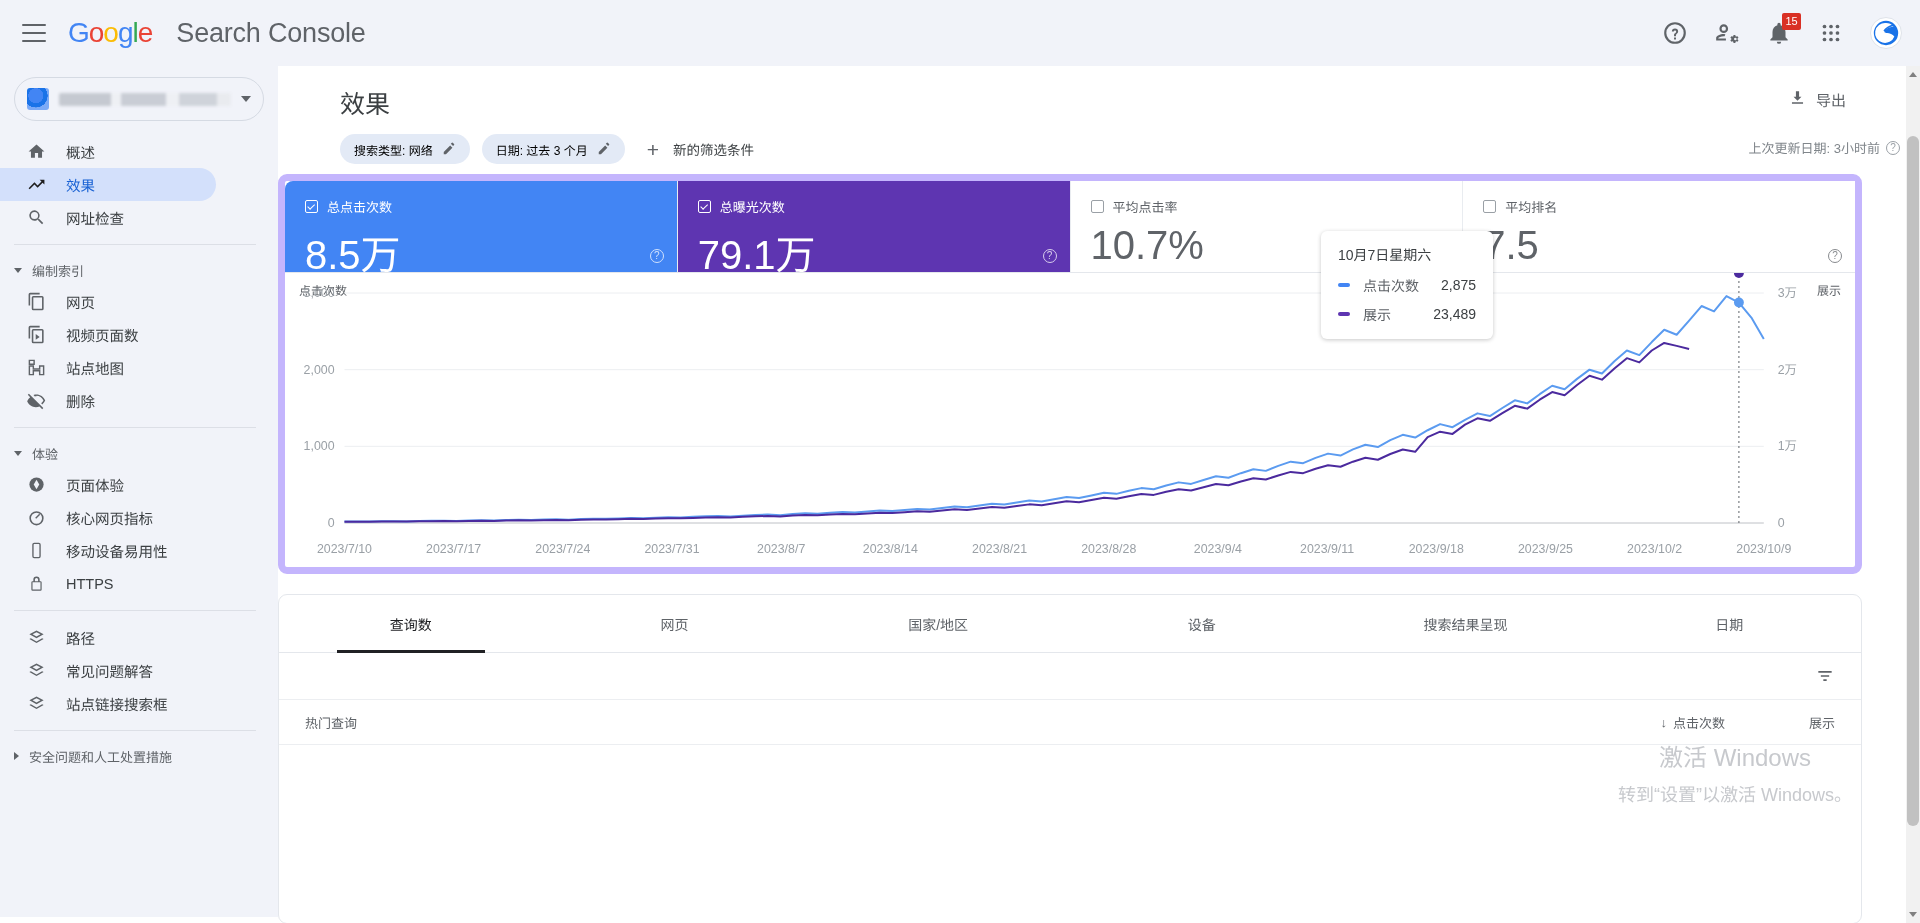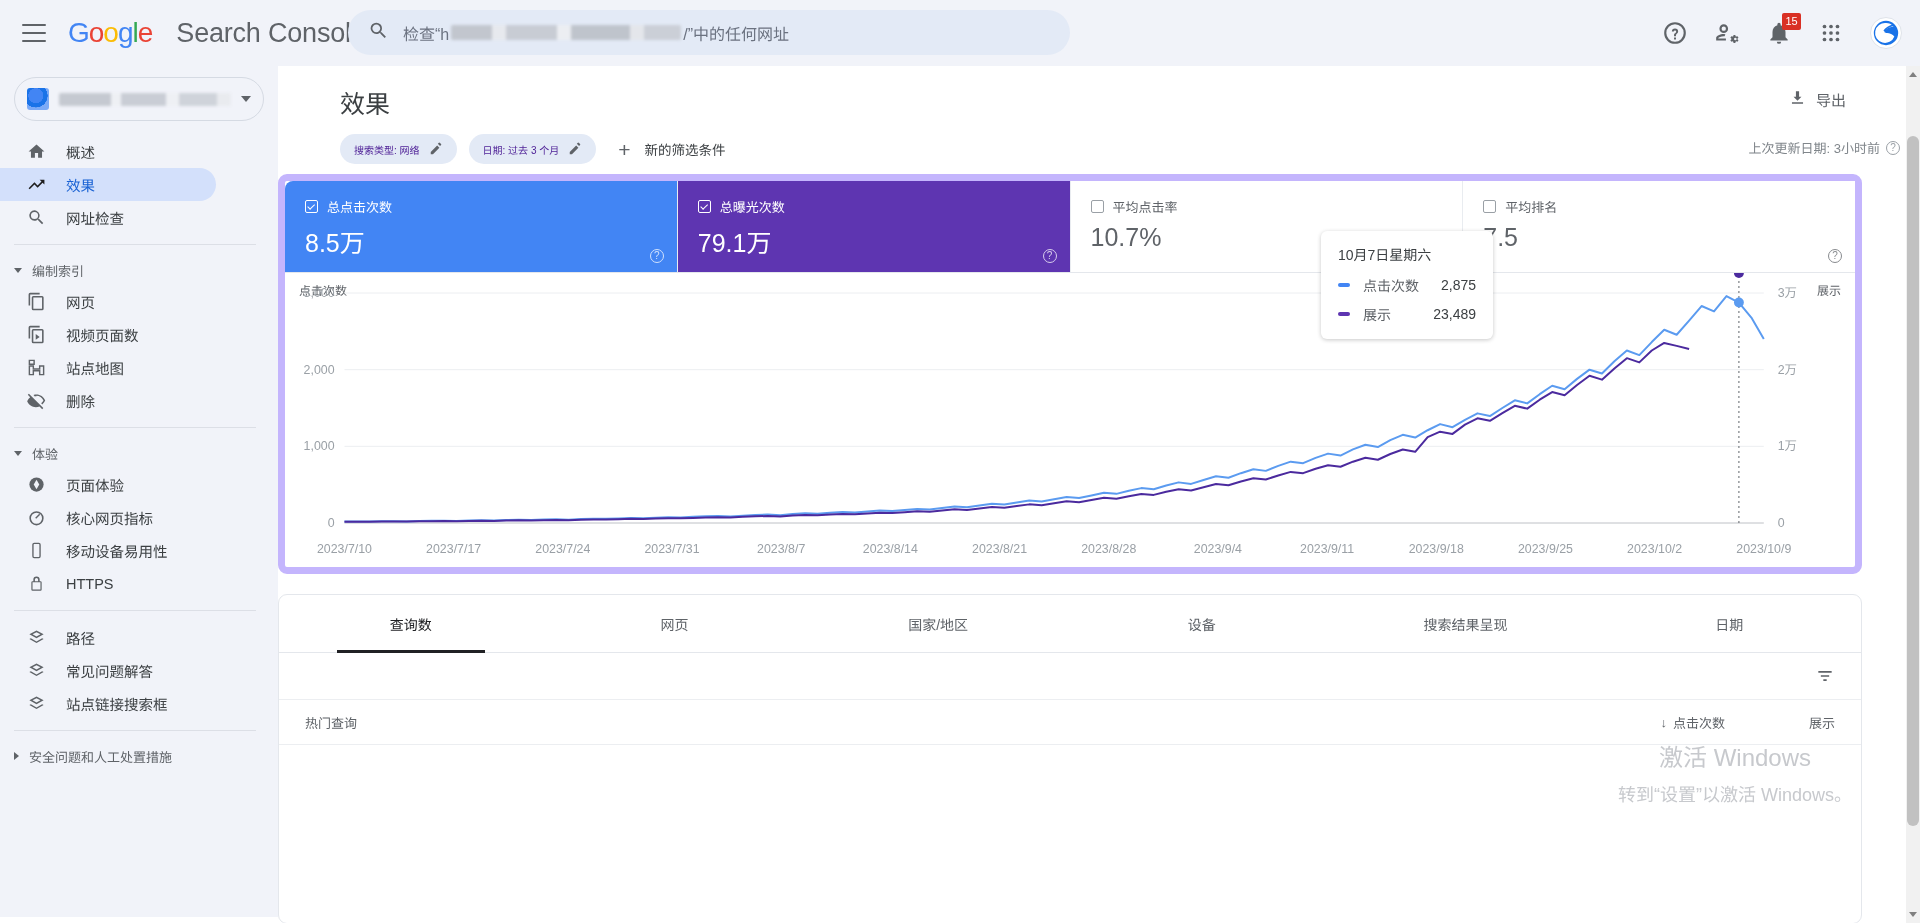--- a/index.html
+++ b/index.html
@@ -76,21 +76,21 @@
 
   
   .main { position: absolute; left: 278px; top: 66px; width: 1642px; height: 857px; background: #fff; }
   .page-title { position: absolute; left: 62px; top: 18px; font-size: 25px; color: #3c4043; }
   .export-btn { position: absolute; right: 74px; top: 22px; display: flex; align-items: center;
     color: #5f6368; font-size: 15px; cursor: pointer; }
   .export-btn svg { width: 19px; height: 19px; fill: #5f6368; margin-right: 9px; }
 
   .filters { position: absolute; left: 62px; top: 68px; display: flex; align-items: center; gap: 12px; }
   .chip { height: 30px; background: #e3eaf6; border-radius: 16px; display: flex; align-items: center;
-    padding: 0 14px; font-size: 10px; color: #4c1d95; cursor: pointer; }
+    padding: 0 14px; font-size: 12px; color: #000000; cursor: pointer; }
   .chip .pencil { margin-left: 9px; width: 14px; height: 14px; fill: #5f6368; }
   .newfilter { display: flex; align-items: center; color: #3c4043; font-size: 13.5px; cursor: pointer; margin-left: 10px; }
   .newfilter .plus { font-size: 21px; color: #5f6368; margin-right: 14px; line-height: 1; font-weight: 300; }
   .lastupdate { position: absolute; right: 20px; top: 72px; font-size: 13px; color: #80868b;
     display: flex; align-items: center; gap: 6px; }
   .qmark { width: 14px; height: 14px; border: 1px solid #9aa0a6; border-radius: 50%;
     font-size: 10px; line-height: 12px; text-align: center; color: #9aa0a6; }
 
   
   .chart-card { position: absolute; left: 0; top: 108px; width: 1584px; height: 400px;
@@ -98,21 +98,21 @@
   .cards-row { display: flex; height: 92px; border-bottom: 1px solid #e4e7ec; }
   .mcard { flex: 1; position: relative; padding: 16px 20px; border-right: 1px solid #e9ecf0; cursor: pointer; }
   .mcard:last-child { border-right: none; }
   .mcard .mc-head { display: flex; align-items: center; font-size: 13px; }
   .cbox { width: 13px; height: 13px; border-radius: 2px; margin-right: 9px; flex: none;
     display: flex; align-items: center; justify-content: center; }
   .cbox.on { border: 1.5px solid #fff; }
   .cbox.on::after { content: ""; width: 6px; height: 3px; border-left: 1.6px solid #fff;
     border-bottom: 1.6px solid #fff; transform: rotate(-45deg) translate(.5px,-1px); }
   .cbox.off { border: 1.6px solid #9aa0a6; }
-  .mcard .mc-val { font-size: 25px; margin-top: 7px; font-weight: 400; }
+  .mcard .mc-val { font-size: 40px; margin-top: 7px; font-weight: 400; }
   .mcard .help { position: absolute; right: 13px; bottom: 9px; width: 14px; height: 14px;
     border-radius: 50%; border: 1px solid currentColor; font-size: 10px; line-height: 12px;
     text-align: center; opacity: .75; }
   .mcard.clicks { background: #4285F4; color: #fff; border-radius: 8px 0 0 0; }
   .mcard.impr { background: #5E35B1; color: #fff; }
   .mcard.plain { background: #fff; color: #5f6368; }
   .mcard.plain .mc-val { color: #5f6368; }
 
   .plot-wrap { position: relative; height: 307px; }
   .plot-wrap svg.plot { position: absolute; inset: 0; width: 100%; height: 100%; }
@@ -165,32 +165,20 @@
       <i></i>
       <i></i>
     </div>
   <div class="brand">
     <span class="g-logo">
       <span>G</span><span>o</span><span>o</span><span>g</span><span>l</span><span>e</span>
     </span>
     <span class="brand-text">Search Console</span>
   </div>
 
-  <div class="searchbar">
-    <span>
-      <svg width="21" height="21" viewBox="0 0 24 24">
-          <path fill="#5f6368" d="M15.5 14h-.79l-.28-.27A6.47 6.47 0 0 0 16 9.5 6.5 6.5 0 1 0 9.5 16c1.61 0 3.09-.59 4.23-1.57l.27.28v.79l5 4.99L20.49 19zm-6 0C7.01 14 5 11.99 5 9.5S7.01 5 9.5 5 14 7.01 14 9.5 11.99 14 9.5 14"></path>
-        </svg>
-    </span>
-    <span class="stext">
-      <span>检查“h</span>
-      <span class="blurred" style="width:230px"></span>
-      <span>/”中的任何网址</span>
-    </span>
-  </div>
 
   <div class="top-icons">
     <div class="ticon">
       <svg viewBox="0 0 24 24">
           <path d="M12 2a10 10 0 1 0 0 20 10 10 0 0 0 0-20m0 18a8 8 0 1 1 0-16 8 8 0 0 1 0 16m.9-5.1h-1.8v-1.2c0-1.4 2-1.6 2-3a1.1 1.1 0 0 0-2.2 0H9.1a2.9 2.9 0 0 1 5.8 0c0 1.9-2 2.2-2 3.3zm0 1.2v1.8h-1.8v-1.8z"></path>
         </svg>
     </div>
     <div class="ticon">
       <svg viewBox="0 0 24 24">
           <path d="M9 12a4 4 0 1 0 0-8 4 4 0 0 0 0 8m0-6a2 2 0 1 1 0 4 2 2 0 0 1 0-4m0 7c-3.3 0-7 1.6-7 3.6V19h9v-1.9H4v-.4c.2-.6 2.4-1.7 5-1.7h.8l.7-1.9q-.7-.1-1.5-.1m12.7 4.1.9-.7-.9-1.5-1.1.4q-.3-.25-.7-.4l-.2-1.1h-1.7l-.2 1.1q-.4.15-.7.4l-1.1-.4-.9 1.5.9.7v.8l-.9.7.9 1.5 1.1-.4q.3.25.7.4l.2 1.1h1.7l.2-1.1q.4-.15.7-.4l1.1.4.9-1.5-.9-.7zm-2 1.6a1.2 1.2 0 1 1 0-2.4 1.2 1.2 0 0 1 0 2.4"></path>

